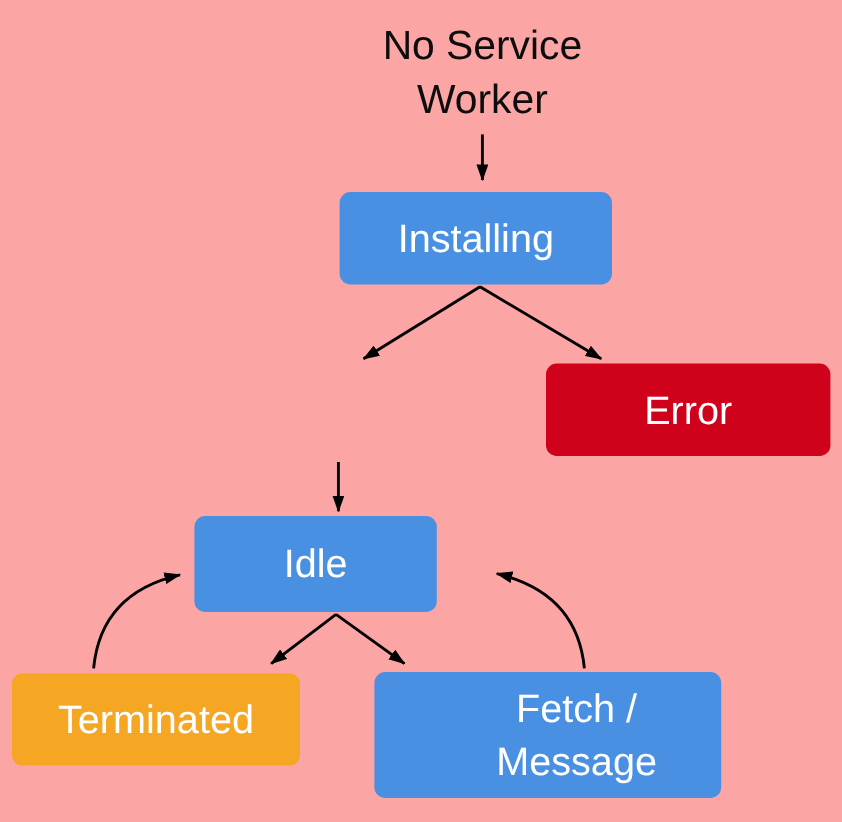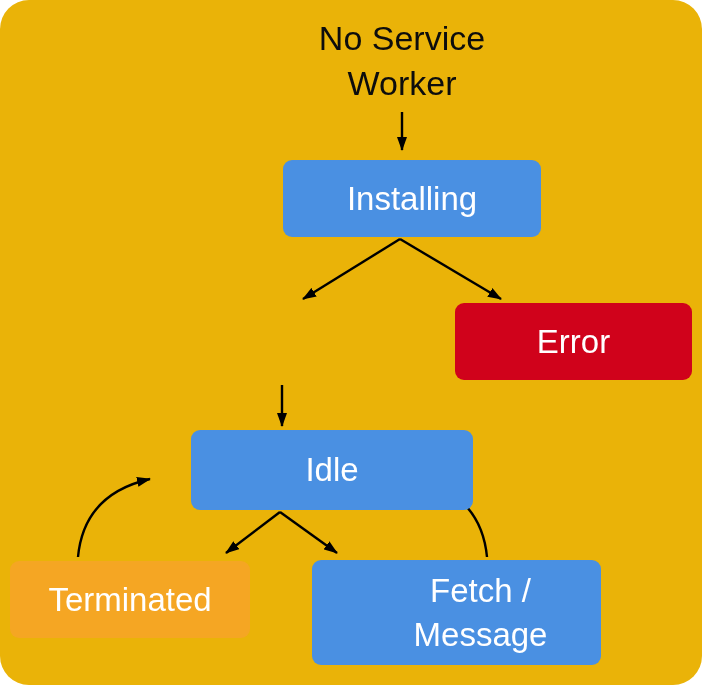--- a/index.html
+++ b/index.html
@@ -40,31 +40,31 @@
     border-radius: 9px;
     display: flex;
     align-items: center;
     justify-content: center;
     text-align: center;
     font-size: 33px;
     font-weight: 300;
     line-height: 44px;
     white-space: pre-line;
   }
-  .node-installing   { left: 283px; top: 160px; width: 258px; height: 77px; }
+  .node-installing   { left: 283px; top: 160px; width: 227px; height: 77px; }
   .node-activated    { left: 160px; top: 304px; width: 240px; height: 79px; }
   .node-error        { left: 455px; top: 303px; width: 237px; height: 77px; }
-  .node-idle         { left: 162px; top: 430px; width: 282px; height: 80px; margin-left: 29px; }
+  .node-idle         { left: 162px; top: 430px; width: 202px; height: 80px; }
   .node-terminated   { left: 10px;  top: 561px; width: 240px; height: 77px; }
   .node-fetch        { left: 312px; top: 560px; width: 241px; height: 105px; padding-left: 48px; }
 </style>
 </head>
 <body>
 
-<div class="canvas" style="background: #eab308; border-radius: 29px;">
+<div class="canvas" style="background: #fca5a5;">
 
   <div class="start-label" style="color: rgb(13, 13, 13);">No Service
 Worker</div>
 
   <svg class="arrows" viewBox="0 0 702 685" xmlns="http://www.w3.org/2000/svg">
     <defs>
       <marker id="ah" markerWidth="14" markerHeight="10" refX="13" refY="5" orient="auto" markerUnits="userSpaceOnUse">
         <path d="M0,0 L14,5 L0,10 Z" style="fill: rgb(0, 0, 0);"></path>
       </marker>
     </defs>

